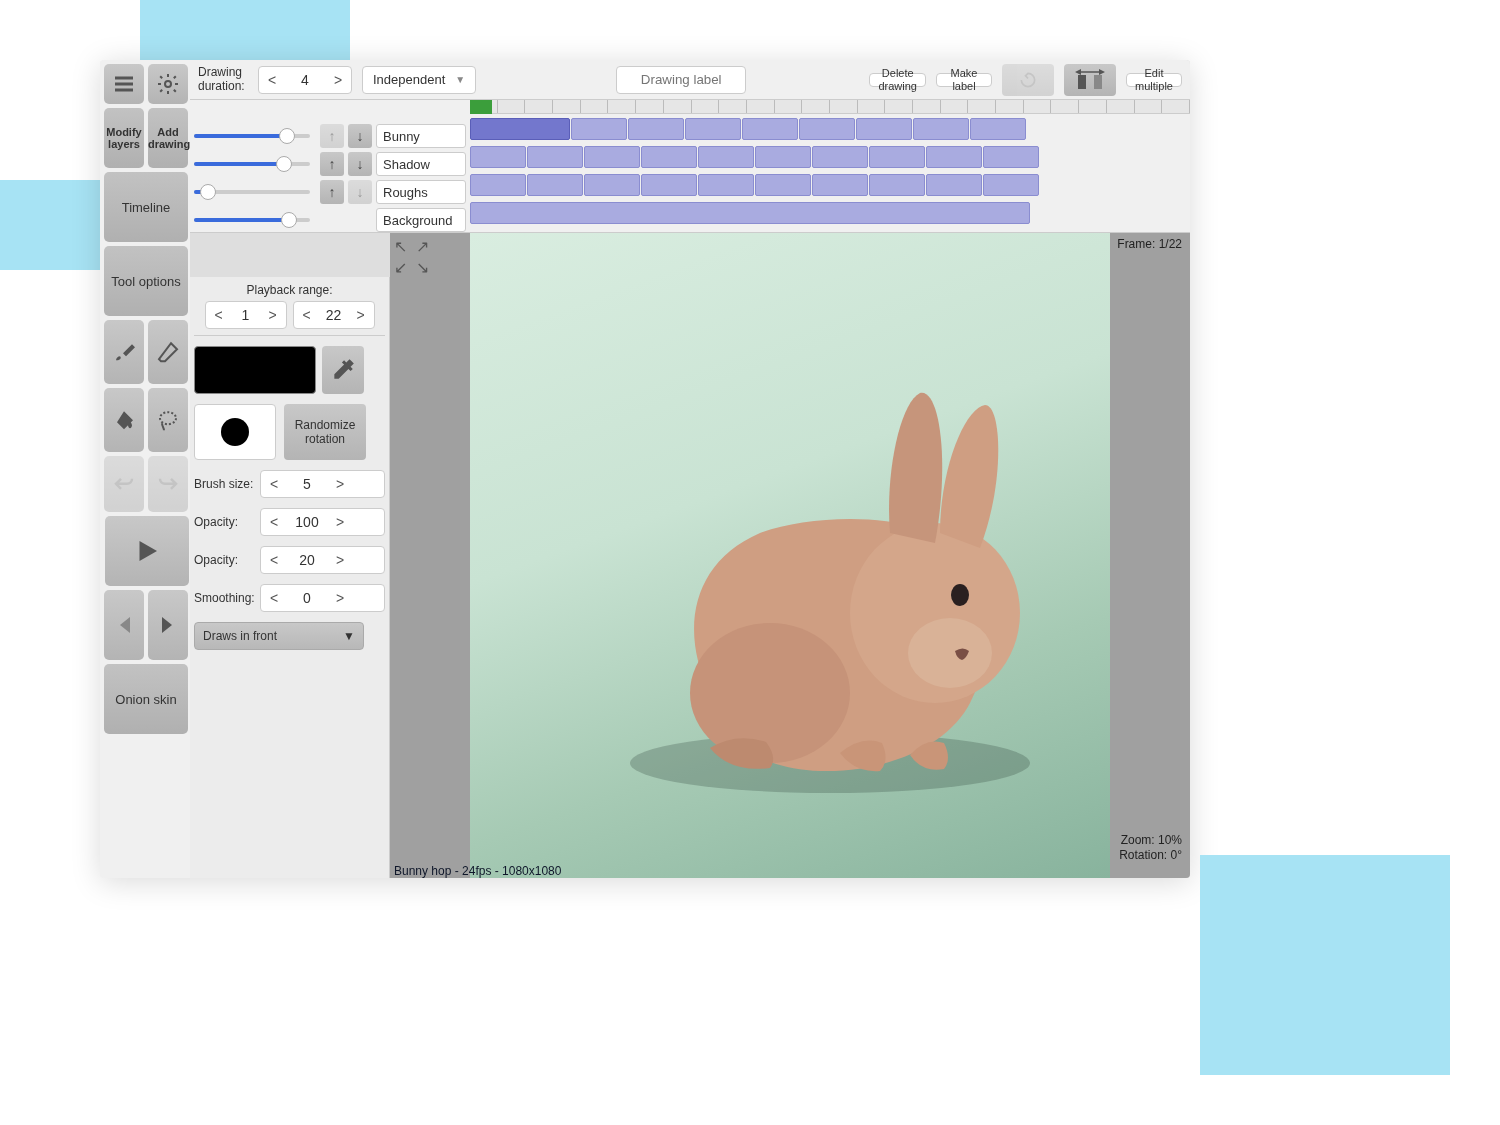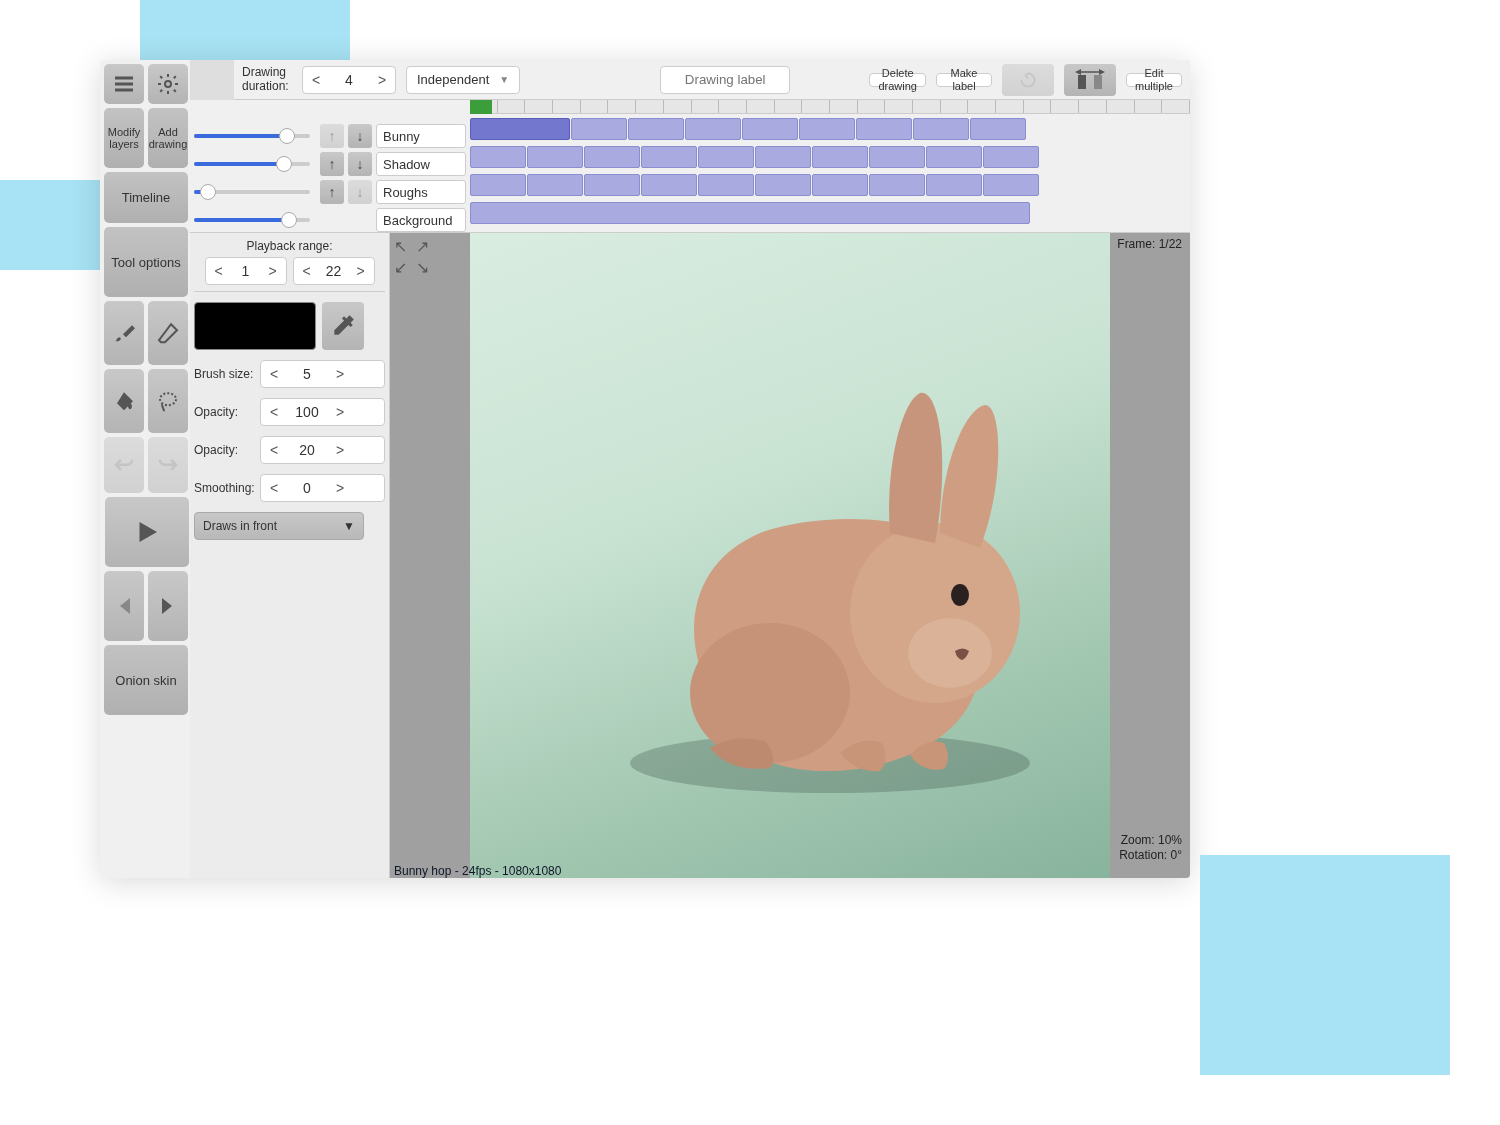--- a/index.html
+++ b/index.html
@@ -83,20 +83,21 @@
     padding: 8px 4px;
   }
   .tall-btn2 {
     width: 40px; height: 60px;
     background: linear-gradient(#c2c2c2,#b0b0b0);
     border: none;
     border-radius: 5px;
     font-size: 11px;
     color: #333;
     line-height: 1.1;
+    font-weight: bold;
   }
   .play-row { justify-content: center; }
   .play-btn {
     width: 84px; height: 70px;
     background: linear-gradient(#c8c8c8,#b4b4b4);
     border: none;
     border-radius: 5px;
     display:flex;align-items:center;justify-content:center;
   }
   .step-btn {
@@ -117,21 +118,20 @@
 
   
   .topbar {
     height: 40px;
     background: #f0f0f0;
     display: flex;
     align-items: center;
     gap: 10px;
     padding: 0 8px;
     border-bottom: 1px solid #ccc;
-    margin-left: 44px;
   }
   .topbar .lbl { font-size: 12px; line-height: 1.1; color: #333; }
   .stepper {
     display: flex;
     background: #fff;
     border: 1px solid #ccc;
     border-radius: 4px;
     height: 28px;
     align-items: stretch;
   }
@@ -217,21 +217,21 @@
   }
   .frame-cell.active { background:#7377cd;border-color:#5a5eb8; }
   .frame-cell.long { flex:0 0 560px; }
 
   
   .lower {
     flex:1;display:flex;background:#dedede;
   }
   .tool-panel {
     width:200px;background:#ececec;border-right:1px solid #ccc;padding:6px 4px;
-    display:flex;flex-direction:column;gap:10px;
+    display:flex;flex-direction:column;gap:10px;margin-top:44px;
   }
   .playback-row {
     display:flex;flex-direction:column;align-items:center;gap:4px;border-bottom:1px solid #ccc;padding-bottom:6px;
   }
   .playback-row .rw { display:flex;gap:6px; }
   .playback-row .lbl { font-size:12px;color:#333; }
   .color-row { display:flex;gap:6px;align-items:center; }
   .color-swatch {
     width:122px;height:48px;background:#000;border:1px solid #888;border-radius:4px;
   }
@@ -295,21 +295,21 @@
             <path fill="none" stroke="#555" stroke-width="2" d="M12 2v3M12 19v3M4.2 4.2l2 2M17.8 17.8l2 2M2 12h3M19 12h3M4.2 19.8l2-2M17.8 6.2l2-2"></path>
           </svg>
       </button>
     </div>
     <div class="sidebar-row">
       <button class="tall-btn2"><span>Modify
 layers</span></button>
       <button class="tall-btn2"><span>Add
 drawing</span></button>
     </div>
-    <button class="tall-btn" style="height:51px"><span>Timeline</span></button>
+    <button class="tall-btn" style="height:70px"><span>Timeline</span></button>
     <button class="tall-btn" style="height:70px"><span>Tool options</span></button>
 
     <div class="sidebar-row">
       <button class="sq-btn small-sq" style="height:64px">
         <svg viewBox="0 0 24 24">
             <path fill="#555" d="M20 4l-9 9 3 3 9-9-3-3zM8 16c-2 0-4 2-4 4 1 0 3 0 4-1s1-2 0-3z"></path>
           </svg>
       </button>
       <button class="sq-btn small-sq" style="height:64px">
         <svg viewBox="0 0 24 24">
@@ -539,20 +539,27 @@
 
         <div class="color-row">
           <div class="color-swatch"></div>
           <button class="eyedrop-btn">
             <svg width="26" height="26" viewBox="0 0 24 24">
                 <path fill="#555" d="M20 4l-2-2-3 3-2-2-2 2 2 2-9 9v4h4l9-9 2 2 2-2-2-2 3-3-2-2z"></path>
               </svg>
           </button>
         </div>
 
+        <div class="brush-row">
+          <div class="brush-preview">
+              <div class="brush-dot"></div>
+            </div>
+          <button class="rand-btn"><span style="white-space:pre-line">Randomize
+rotation</span></button>
+        </div>
 
         <div class="param-row">
           <span class="lbl">Brush size:</span>
           <div class="stepper" style="flex:1">
             <button>&lt;</button>
             <span class="val">5</span>
             <button>&gt;</button>
           </div>
         </div>
         <div class="param-row">

